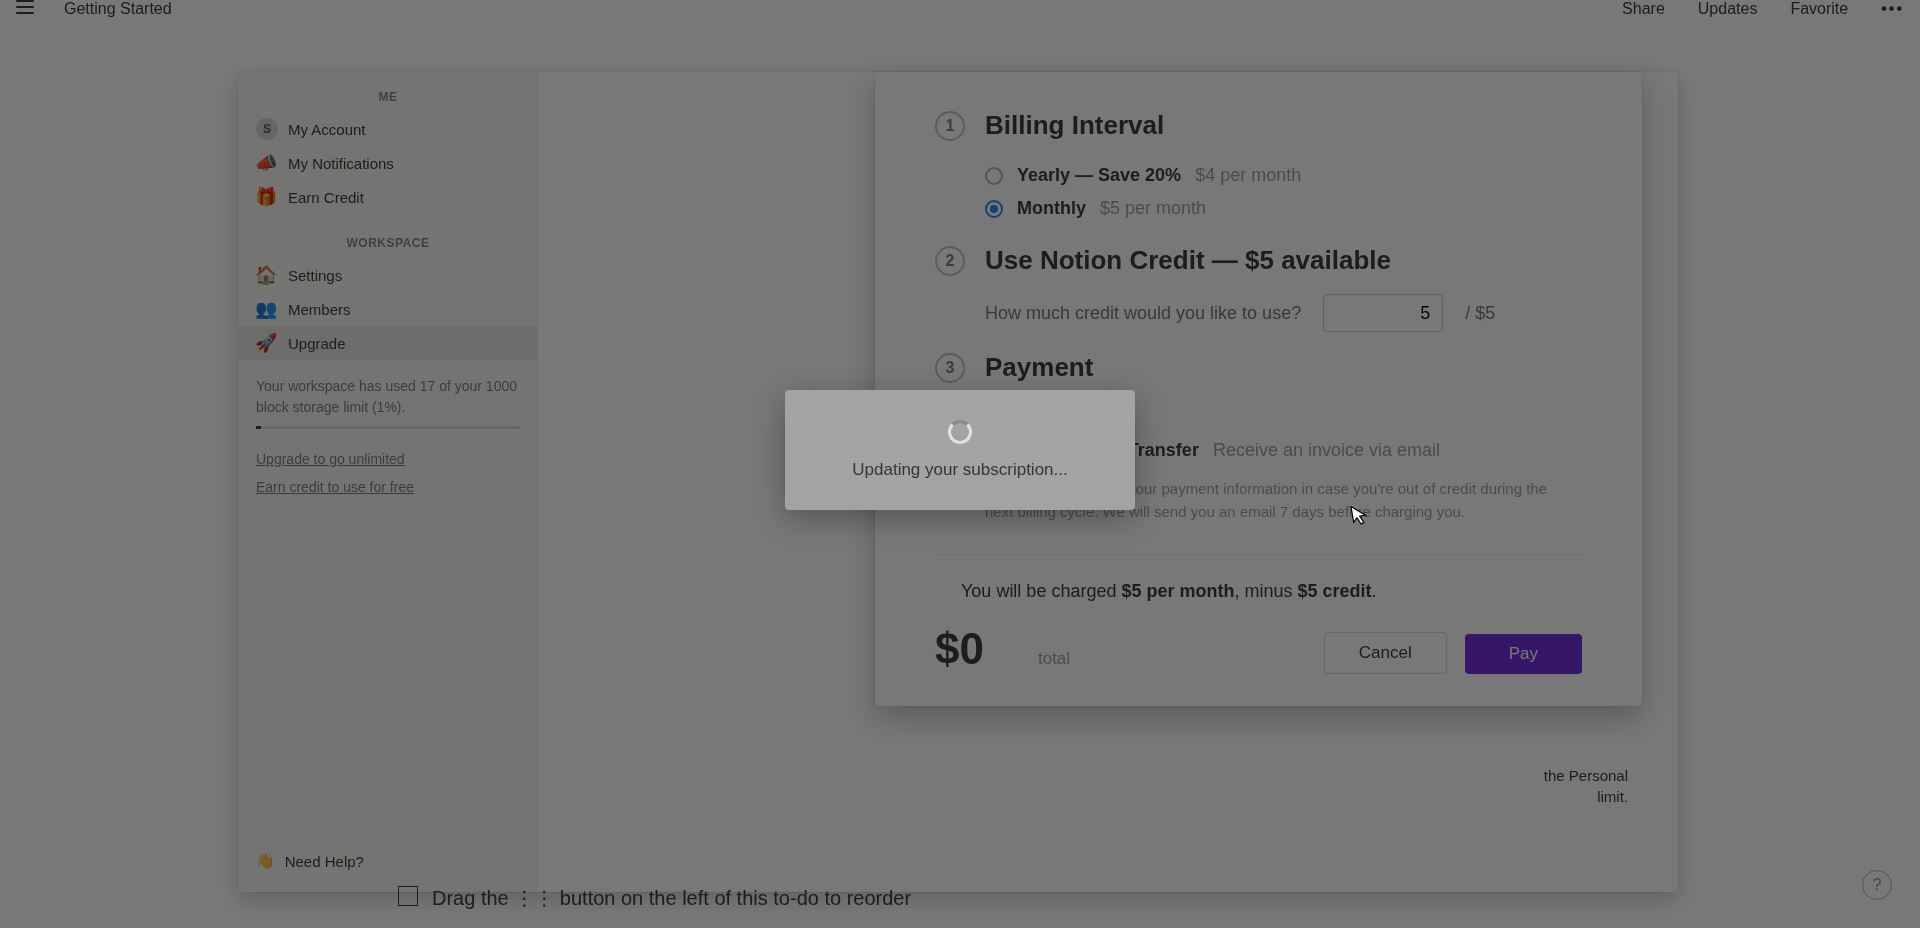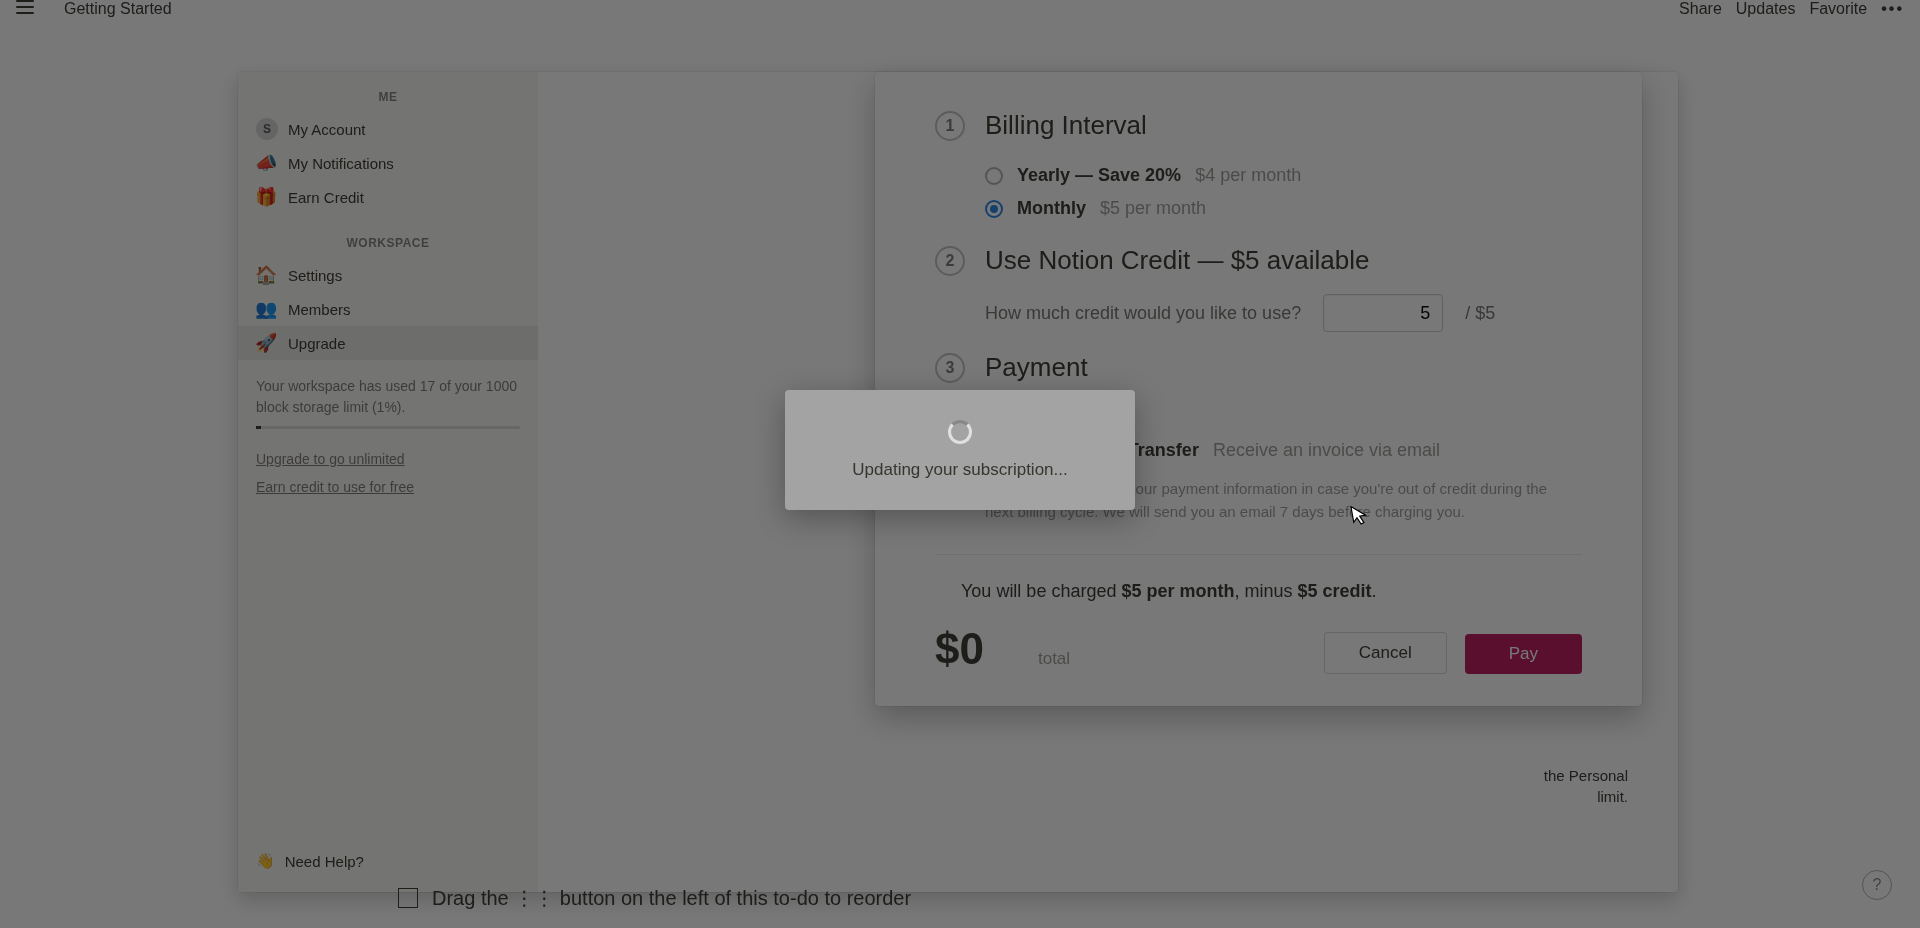--- a/index.html
+++ b/index.html
@@ -4,21 +4,21 @@
   <style>
     * { margin: 0; padding: 0; box-sizing: border-box; font-family: -apple-system, BlinkMacSystemFont, "Segoe UI", Helvetica, Arial, sans-serif; }
     body { background: #fff; width: 1920px; height: 928px; overflow: hidden; position: relative; }
     
     
     .topbar { display: flex; align-items: flex-start; padding: 0 16px; height: 45px; }
     .hamburger { width: 18px; height: 14px; display: flex; flex-direction: column; justify-content: space-between; cursor: pointer; margin-right: 30px; }
     .hamburger span { height: 2px; background: #37352f; border-radius: 1px; }
     .page-title { font-size: 16px; color: #37352f; }
     .topbar-spacer { flex: 1; }
-    .topbar-actions { display: flex; gap: 14px; color: #37352f; font-size: 16px; }
+    .topbar-actions { display: flex; gap: 33px; color: #37352f; font-size: 16px; }
     .topbar-actions > * { cursor: pointer; }
     .topbar-dots { letter-spacing: 2px; font-weight: bold; }
     
     
     .settings-overlay { position: absolute; top: 72px; left: 238px; width: 1440px; height: 820px; background: #fff; border-radius: 4px; box-shadow: 0 0 0 1px rgba(15,15,15,0.05), 0 8px 20px rgba(15,15,15,0.2); display: flex; }
     
     .settings-sidebar { width: 300px; background: #f7f6f3; padding: 10px 0; display: flex; flex-direction: column; }
     .section-header { font-size: 12px; font-weight: 600; color: rgba(55,53,47,0.6); letter-spacing: 0.5px; padding: 8px 18px; text-align: center; }
     .sidebar-item { display: flex; align-items: center; padding: 6px 18px; font-size: 15px; color: #37352f; cursor: pointer; gap: 10px; }
     .sidebar-item.active { background: rgba(55,53,47,0.08); }
@@ -47,21 +47,21 @@
     .chat-text { font-size: 16px; color: #37352f; }
     .chat-text a { text-decoration: underline; cursor: pointer; }
     
     .personal-note { position: absolute; right: 50px; bottom: 85px; width: 280px; font-size: 15px; color: #37352f; text-align: right; line-height: 1.4; }
     
     
     .checkout-modal { position: absolute; left: 337px; top: 0px; width: 767px; background: #fff; border-radius: 4px; box-shadow: 0 0 0 1px rgba(15,15,15,0.05), 0 12px 30px rgba(0,0,0,0.25); padding: 38px 60px 32px; }
     
     .step-row { display: flex; align-items: center; gap: 20px; margin-bottom: 18px; }
     .step-num { width: 30px; height: 30px; border: 2px solid #c0c0c0; border-radius: 50%; display: inline-flex; align-items: center; justify-content: center; font-size: 16px; font-weight: 600; color: #7a7a7a; }
-    .step-title { font-size: 26px; font-weight: 400; color: #37352f; }
+    .step-title { font-size: 26px; font-weight: 700; color: #37352f; }
     
     .option { display: flex; align-items: center; gap: 14px; padding: 6px 0 6px 50px; font-size: 18px; }
     .radio { width: 18px; height: 18px; border: 2px solid #b0b0b0; border-radius: 50%; display: inline-block; position: relative; }
     .radio.selected { border-color: #2383e2; }
     .radio.selected::after { content: ""; position: absolute; left: 3px; top: 3px; width: 8px; height: 8px; background: #2383e2; border-radius: 50%; }
     .opt-main { font-weight: 600; color: #37352f; }
     .opt-sub { color: rgba(55,53,47,0.5); }
     
     .credit-q-row { display: flex; align-items: center; gap: 22px; padding-left: 50px; margin: 6px 0 6px; }
     .credit-q { font-size: 18px; color: rgba(55,53,47,0.7); }
@@ -74,36 +74,36 @@
     
     .charge-line { font-size: 18px; color: #37352f; margin-bottom: 22px; margin-left: 26px; }
     .charge-line b { font-weight: 700; }
     
     .checkout-footer { display: flex; align-items: flex-end; }
     .total-block { display: flex; align-items: baseline; gap: 10px; }
     .total-amount { font-size: 44px; font-weight: 700; color: #37352f; }
     .total-label { font-size: 17px; color: rgba(55,53,47,0.5); margin-left: 44px; }
     .footer-spacer { flex: 1; }
     .cancel-btn { background: #fff; border: 1px solid rgba(55,53,47,0.2); border-radius: 4px; padding: 10px 34px; font-size: 17px; color: #37352f; cursor: pointer; margin-right: 18px; }
-    .pay-btn { background: #be185d; border: none; border-radius: 4px; padding: 10px 44px; font-size: 17px; color: #fff; cursor: pointer; }
+    .pay-btn { background: #6d28d9; border: none; border-radius: 4px; padding: 10px 44px; font-size: 17px; color: #fff; cursor: pointer; }
     
     
     .section-block { margin-bottom: 20px; }
     
     
     .scrim { position: absolute; inset: 0; background: rgba(10,10,10,0.55); }
     
     
     .loading-popup { position: absolute; left: 785px; top: 390px; width: 350px; background: #a3a3a3; border-radius: 4px; box-shadow: 0 8px 30px rgba(0,0,0,0.3); padding: 30px 20px; display: flex; flex-direction: column; align-items: center; gap: 16px; }
     .spinner { width: 24px; height: 24px; border: 3px solid #e0e0e0; border-top-color: #888; border-radius: 50%; animation: spin 0.9s linear infinite; }
     @keyframes spin { to { transform: rotate(360deg); } }
     .loading-text { font-size: 17px; color: #37352f; }
     
     
-    .bg-todo { position: absolute; left: 398px; bottom: 18px; font-size: 20px; color: #37352f; display: flex; align-items: center; gap: 14px; }
+    .bg-todo { position: absolute; left: 398px; bottom: 18px; font-size: 20px; color: #37352f; display: flex; gap: 14px; }
     .bg-checkbox { width: 20px; height: 20px; border: 1.5px solid #37352f; }
     
     .help-icon { position: absolute; right: 28px; bottom: 28px; width: 30px; height: 30px; border: 1.5px solid rgba(55,53,47,0.4); border-radius: 50%; display: flex; align-items: center; justify-content: center; font-size: 16px; color: rgba(55,53,47,0.6); cursor: pointer; }
     
     .cursor { position: absolute; left: 1352px; top: 504px; font-size: 20px; transform: rotate(-10deg); pointer-events: none; }
   </style>
 </head>
 <body>
 
 <div class="topbar">

